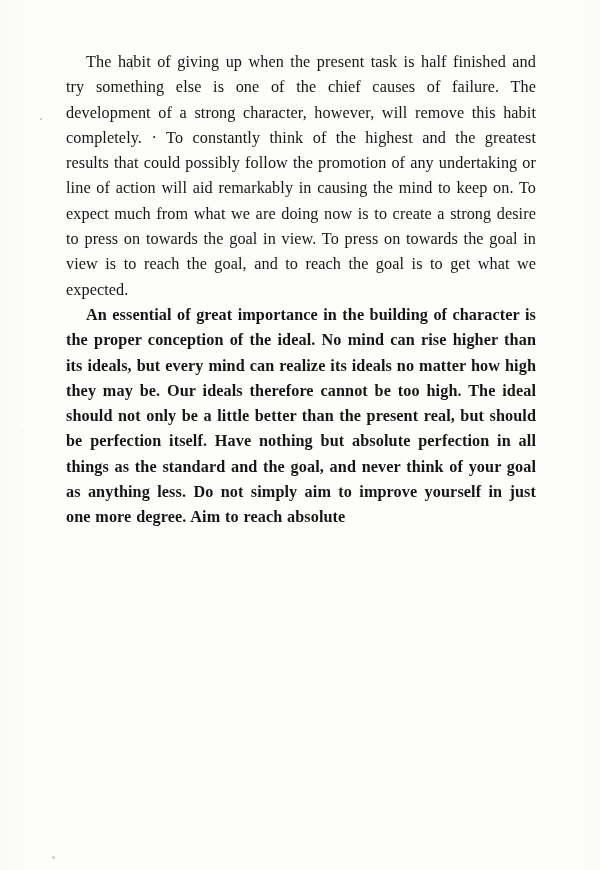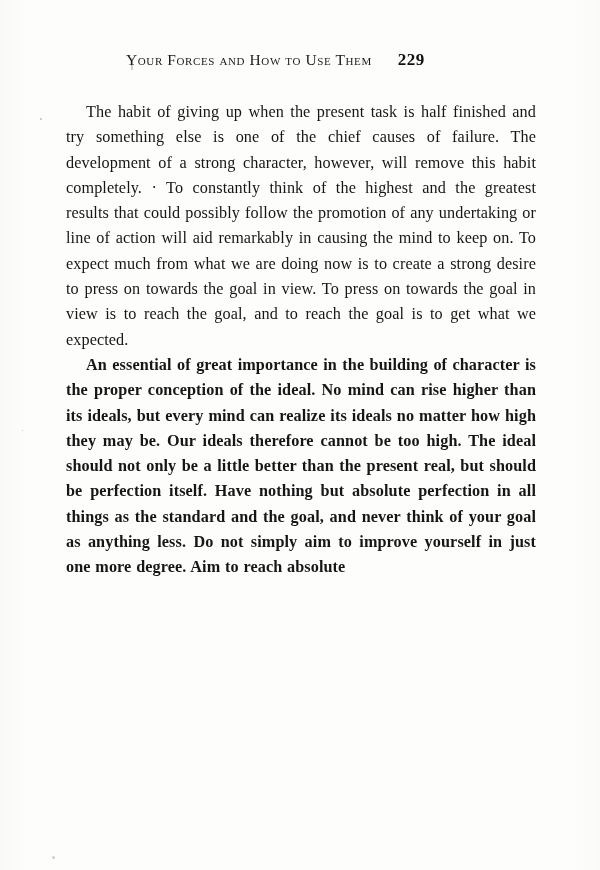--- a/index.html
+++ b/index.html
@@ -112,24 +112,20 @@
 
   <div class="edge-marks">
     <span class="mark-left-top"></span>
     <span class="mark-left-mid"></span>
     <span class="mark-bottom"></span>
     <span class="mark-head-dot"></span>
   </div>
 
   <div class="page-inner">
 
-    <div class="running-head">
-      <div class="rh-title">Your Forces and How to Use Them</div>
-      <div class="rh-page">229</div>
-    </div>
 
     <div class="body-text">
       <p class="indent">The habit of giving up when the present task is half finished and try something else is one of the chief causes of failure. The development of a strong character, however, will remove this habit completely. · To constantly think of the highest and the greatest results that could possibly follow the promotion of any undertaking or line of action will aid remarkably in causing the mind to keep on. To expect much from what we are doing now is to create a strong desire to press on towards the goal in view. To press on towards the goal in view is to reach the goal, and to reach the goal is to get what we expected.</p>
       <p class="indent">An essential of great importance in the building of character is the proper conception of the ideal. No mind can rise higher than its ideals, but every mind can realize its ideals no matter how high they may be. Our ideals therefore cannot be too high. The ideal should not only be a little better than the present real, but should be perfection itself. Have nothing but absolute perfection in all things as the standard and the goal, and never think of your goal as anything less. Do not simply aim to improve yourself in just one more degree. Aim to reach absolute</p>
     </div>
 
   </div>
 </div>
 
 </body></html>

